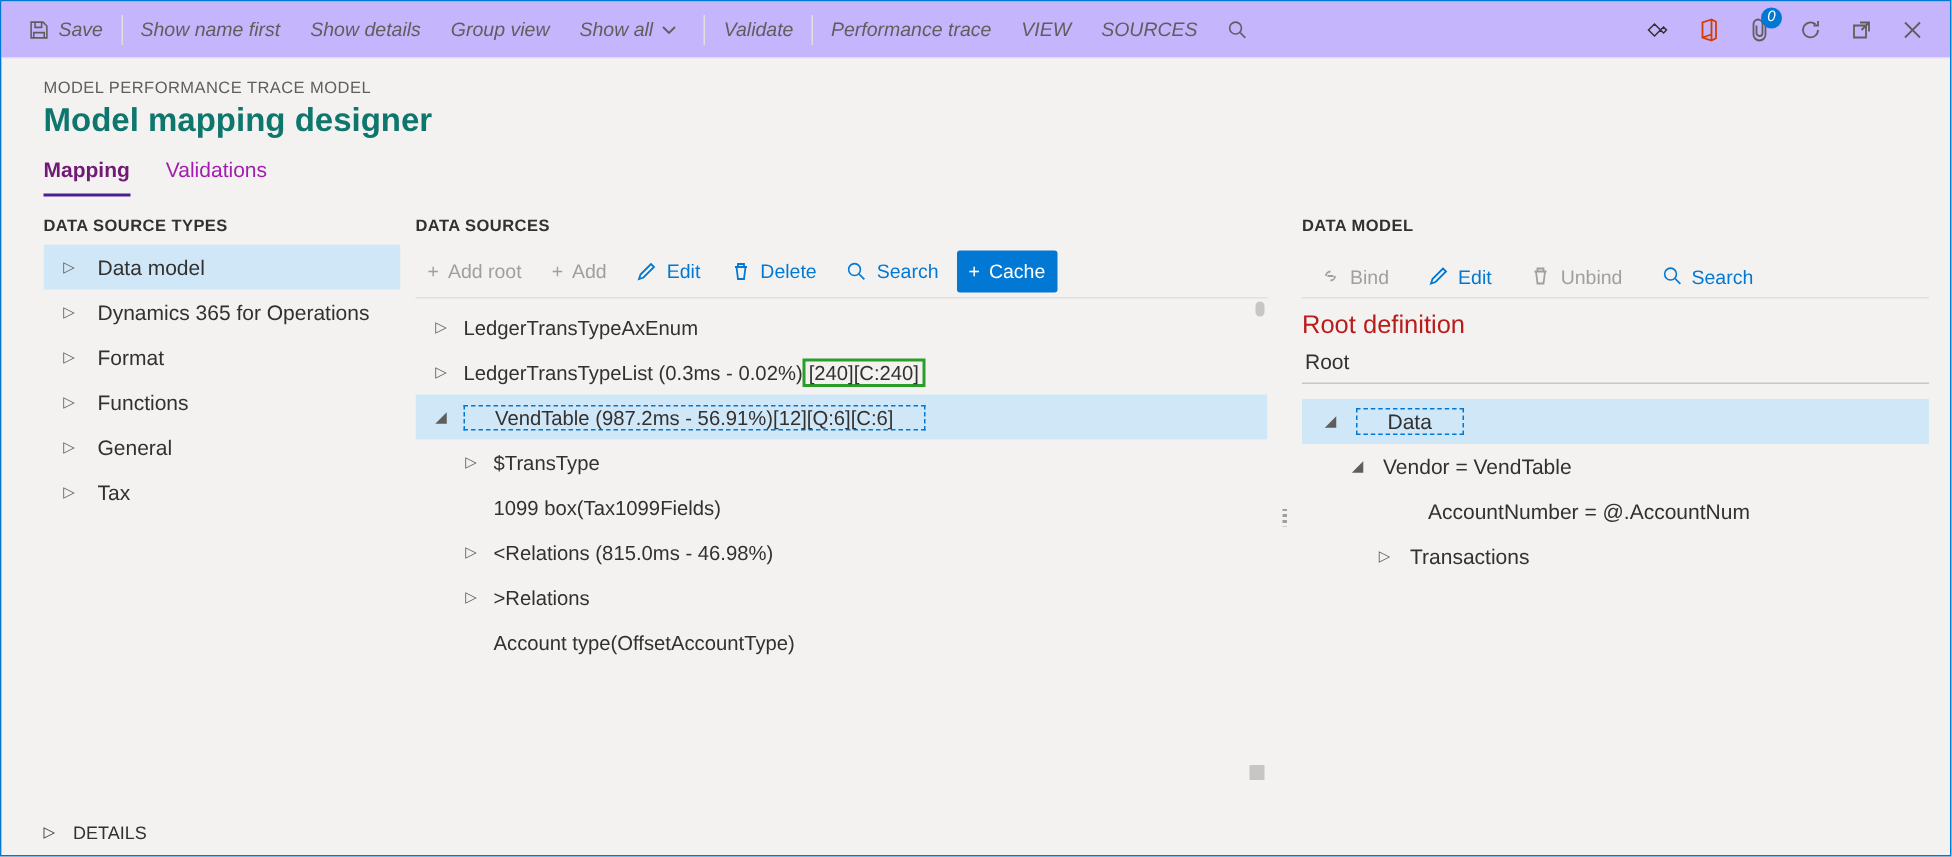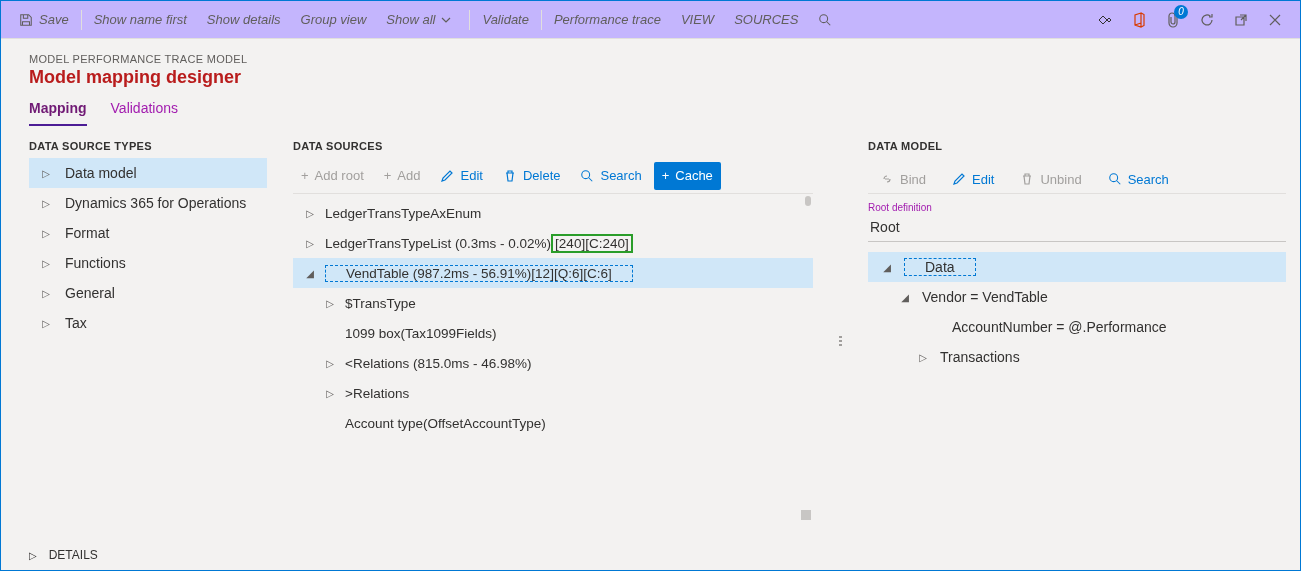--- a/index.html
+++ b/index.html
@@ -55,23 +55,23 @@
     background: #f3f2f1;
     padding-top: 14px;
   }
   .header-block { padding: 0 28px 6px 28px; }
   .breadcrumb {
     font-size: 11px;
     color: #605e5c;
     letter-spacing: 0.3px;
   }
   .page-title {
-    font-size: 18px;
+    font-size: 22px;
     font-weight: 600;
-    color: #b91c1c;
+    color: #0f766e;
     margin-top: 2px;
   }
   .tabs {
     display: flex;
     gap: 24px;
     margin-top: 12px;
   }
   .tab {
     font-size: 14px;
     color: #a21caf;
@@ -81,21 +81,21 @@
   .tab.active {
     color: #701a75;
     font-weight: 600;
     border-bottom: 2px solid #4c1d95;
   }
   
   .columns {
     display: flex;
     flex: 1;
     padding: 8px 14px 0 28px;
-    gap: 26px;
+    gap: 10px;
     min-height: 0;
   }
   .col { display:flex; flex-direction:column; min-height:0; }
   .col-types { width: 238px; }
   .col-sources { flex: 1; }
   .col-model { width: 418px; }
   .section-label {
     font-size: 11px;
     font-weight: 600;
     letter-spacing: 0.3px;
@@ -169,21 +169,21 @@
   .col-sources { position:relative; }
   .scroll-thumb-top { position:absolute; right:2px; top:56px; width:6px; height:10px; background:#c8c6c4; border-radius:3px;}
   .scroll-thumb-bot { position:absolute; right:2px; bottom:24px; width:10px; height:10px; background:#c8c6c4;}
   
   .details-footer {
     padding: 4px 0 8px 28px;
     display:flex; align-items:center;
     color:#323130;
     font-size:12px;
   }
-  .root-def-label { font-size: 10px; color:#a21caf; margin-bottom:2px;}
+  .root-def-label { font-size: 17px; color:#b91c1c; margin-bottom:2px;}
   .root-def-value { font-size: 14px; color:#323130; border-bottom:1px solid #c8c6c4; padding: 4px 2px 6px 2px; margin-bottom:10px;}
   .dm-row { display:flex; align-items:center; height:30px; font-size:14px; cursor:default;}
   .dm-row .expand { width:14px; text-align:center; color:#605e5c; font-size:10px; margin-right:10px; cursor:pointer;}
   .dm-root { background:#d0e7f8; }
   .vsplit { width:3px; cursor:col-resize; display:flex; align-items:center;}
   .vsplit-dot { width:3px; height:12px; background: repeating-linear-gradient(#a19f9d,#a19f9d 2px, transparent 2px, transparent 4px);}
   svg { display:block; }
 </style>
 </head>
 <body>
@@ -442,21 +442,21 @@
       <div class="dm-row dm-root" style="padding-left:12px;">
         <span class="expand">◢</span>
         <span class="dotted-box">Data</span>
       </div>
       <div class="dm-row" style="padding-left:30px;">
         <span class="expand">◢</span>
         <span>Vendor = VendTable</span>
       </div>
       <div class="dm-row" style="padding-left:60px;">
         <span class="expand" style="visibility:hidden;">▷</span>
-        <span>AccountNumber = @.Performance</span>
+        <span>AccountNumber = @.AccountNum</span>
       </div>
       <div class="dm-row" style="padding-left:48px;">
         <span class="expand">▷</span>
         <span>Transactions</span>
       </div>
     </div>
   </div>
 
   <div class="details-footer">
     <span style="margin-right:12px; font-size:10px;">▷</span>

